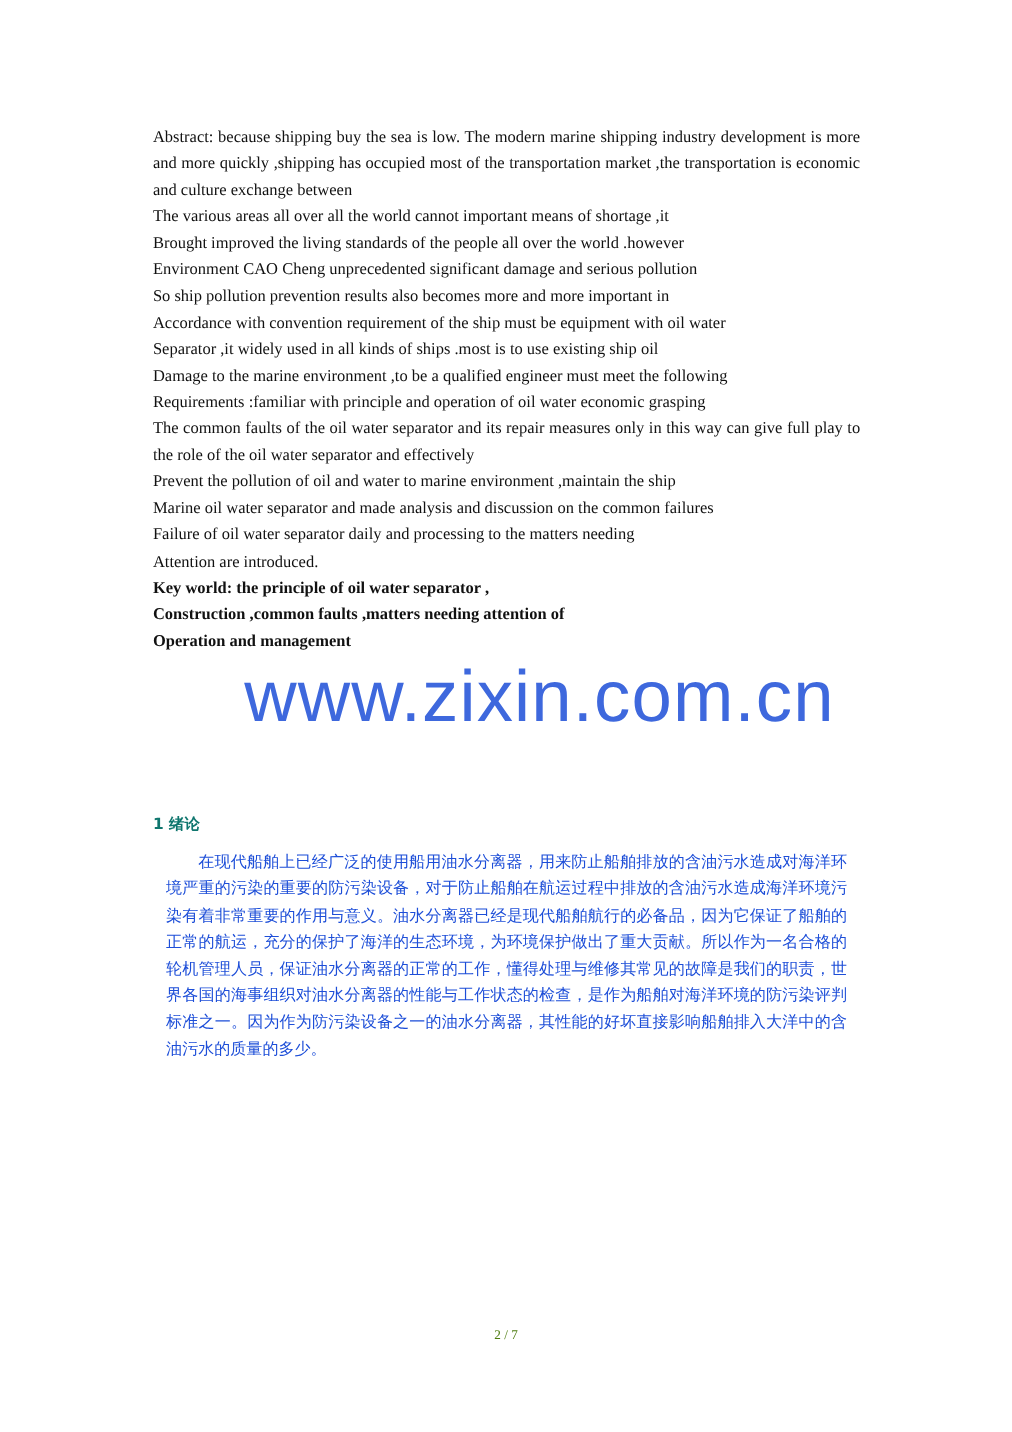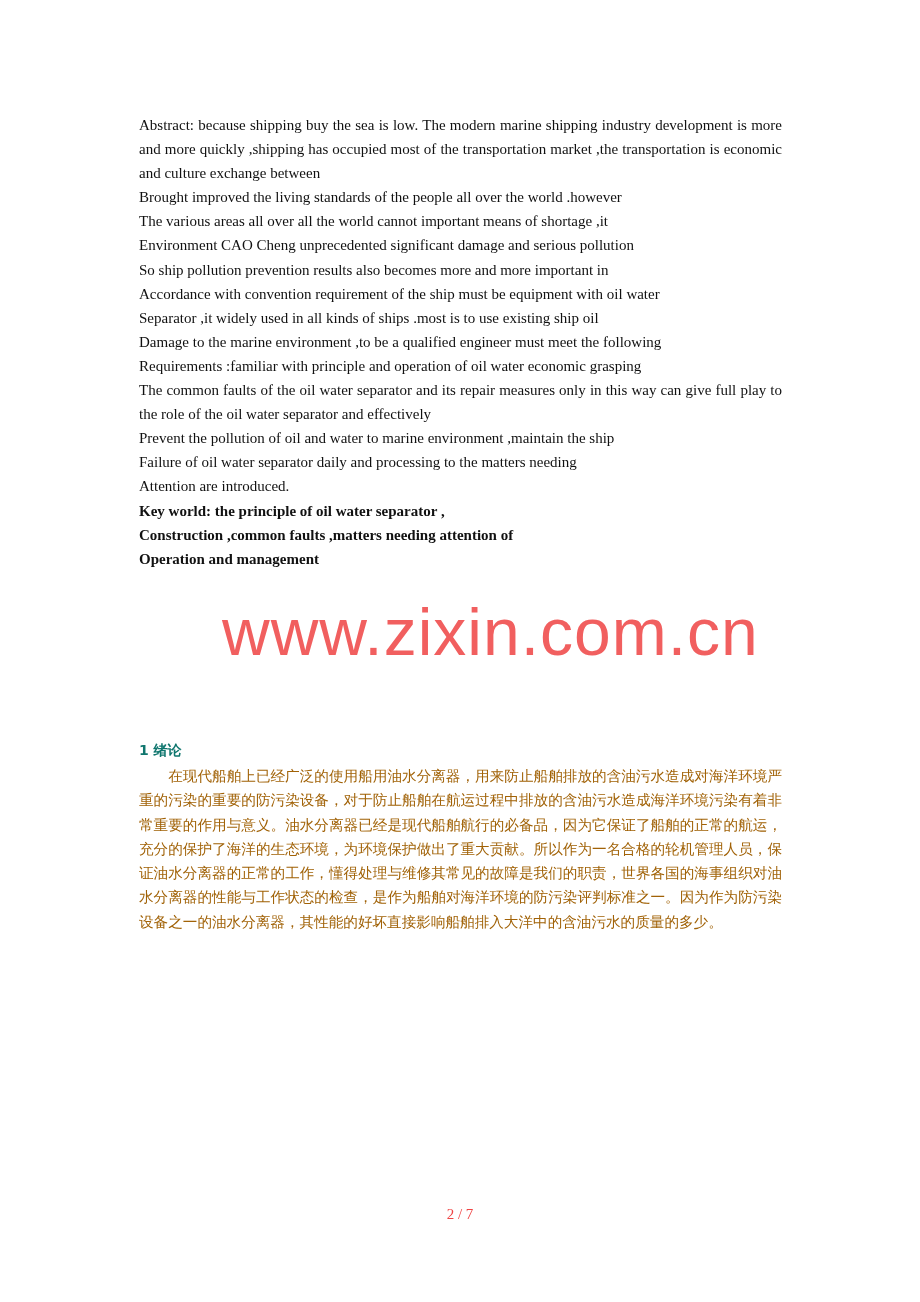--- a/index.html
+++ b/index.html
@@ -44,21 +44,21 @@
     .abstract .kw {
       font-weight: bold;
     }
     .watermark {
       position: absolute;
       left: 222px;
       top: 594px;
       font-family: "Liberation Sans", sans-serif;
       font-size: 66px;
       line-height: 76px;
-      color: #ef4444;
+      color: #1d4ed8;
       opacity: 0.85;
       letter-spacing: 1px;
       pointer-events: none;
       white-space: nowrap;
     }
     .section {
       position: absolute;
       left: 139px;
       top: 740px;
       width: 643px;
@@ -69,54 +69,55 @@
       font-weight: bold;
       line-height: 20px;
       margin: 0 0 4px 0;
       color: #0f766e;
     }
     .para {
       font-family: "DejaVu Sans", sans-serif;
       font-size: 14.6px;
       line-height: 24.3px;
       text-align: justify;
-      margin: 0;
-      color: #a16207;
+      margin: 12px;
+      color: #1d4ed8;
     }
     .para.indent {
       text-indent: 2em;
     }
     .footer {
       position: absolute;
       left: 0;
       width: 920px;
       top: 1206px;
       text-align: center;
       font-family: "Liberation Serif", serif;
-      font-size: 15px;
-      color: #ef4444;
+      font-size: 12px;
+      color: #4d7c0f;
     }
   </style>
 </head>
 <body>
 
 <div class="page">
 
   <div class="abstract">
     <span class="justify">Abstract: because shipping buy the sea is low. The modern marine shipping industry development is more and more quickly ,shipping has occupied most of the transportation market ,the transportation is economic and culture exchange between</span>
+    <span class="line">The various areas all over all the world cannot important means of shortage ,it</span>
     <span class="line">Brought improved the living standards of the people all over the world .however</span>
-    <span class="line">The various areas all over all the world cannot important means of shortage ,it</span>
     <span class="line">Environment CAO Cheng unprecedented significant damage and serious pollution</span>
     <span class="line">So ship pollution prevention results also becomes more and more important in</span>
     <span class="line">Accordance with convention requirement of the ship must be equipment with oil water</span>
     <span class="line">Separator ,it widely used in all kinds of ships .most is to use existing ship oil</span>
     <span class="line">Damage to the marine environment ,to be a qualified engineer must meet the following</span>
     <span class="line">Requirements :familiar with principle and operation of oil water economic grasping</span>
     <span class="justify">The common faults of the oil water separator and its repair measures only in this way can give full play to the role of the oil water separator and effectively</span>
     <span class="line">Prevent the pollution of oil and water to marine environment ,maintain the ship</span>
+    <span class="line">Marine oil water separator and made analysis and discussion on the common failures</span>
     <span class="line">Failure of oil water separator daily and processing to the matters needing</span>
     <span class="line">Attention are introduced.</span>
     <span class="line kw">Key world: the principle of oil water separator ,</span>
     <span class="line kw">Construction ,common faults ,matters needing attention of</span>
     <span class="line kw">Operation and management</span>
   </div>
 
   <div class="watermark">www.zixin.com.cn</div>
 
   <div class="section">

